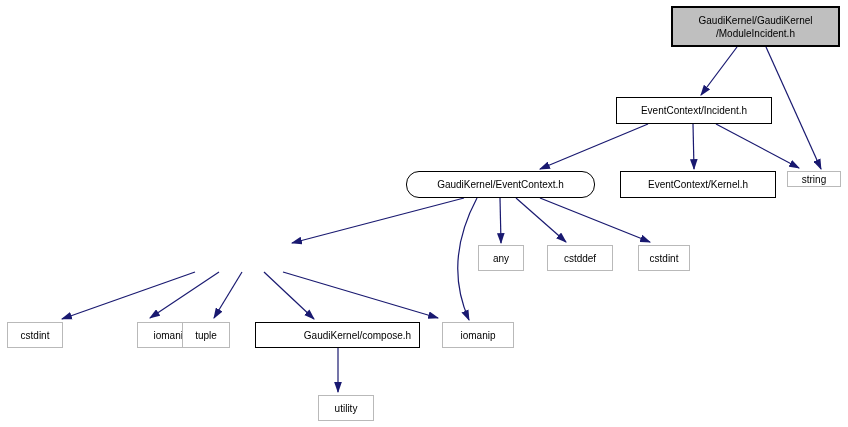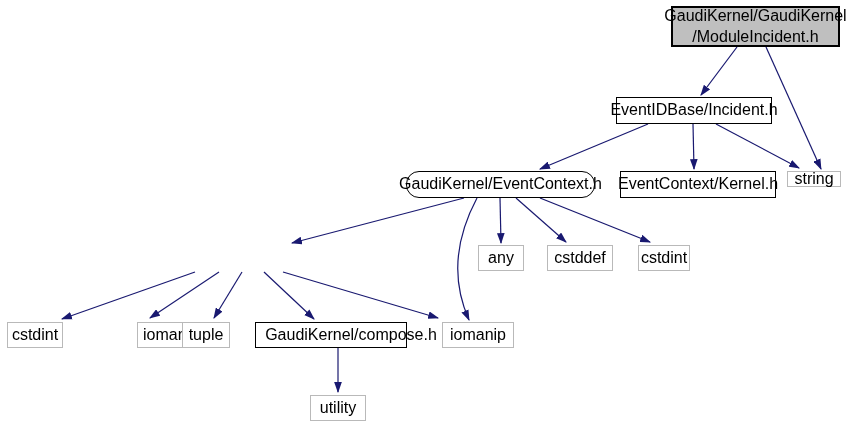--- a/index.html
+++ b/index.html
@@ -18,21 +18,21 @@
   }
   #nodes-layer{position:absolute;left:0;top:0;width:100%;height:100%;}
   .node{
     position:absolute;
     box-sizing:border-box;
     display:flex;
     align-items:center;
     justify-content:center;
     text-align:center;
     white-space:pre-line;
-    font-size:16px;
+    font-size:10px;
     line-height:1.3;
     color:var(--text,#000000);
     background:var(--fill,#ffffff);
   }
   .node.internal{border:1px solid var(--internal-border,#000000);}
   .node.external{border:1px solid var(--external-border,#b9b9b9);}
   .node.main{
     background:var(--main-fill,#bfbfbf);
     border:2px solid var(--internal-border,#000000);
   }
@@ -60,27 +60,27 @@
       <path d="M195,272 L62,319" class="edge" marker-end="url(#arrow)"></path>
       <path d="M219,272 L150,318" class="edge" marker-end="url(#arrow)"></path>
       <path d="M242,272 L214,318" class="edge" marker-end="url(#arrow)"></path>
       <path d="M264,272 L314,319" class="edge" marker-end="url(#arrow)"></path>
       <path d="M283,272 L438,318" class="edge" marker-end="url(#arrow)"></path>
       <path d="M338,348 L338,392" class="edge" marker-end="url(#arrow)"></path>
     </svg>
   <div id="nodes-layer">
       <div class="node main" style="left: 671px; top: 6px; width: 169px; height: 41px;">GaudiKernel/GaudiKernel
 /ModuleIncident.h</div>
-      <div class="node internal" style="left: 616px; top: 97px; width: 156px; height: 27px;">EventIDBase/Incident.h</div>
+      <div class="node internal" style="left: 616px; top: 97px; width: 156px; height: 27px;">EventContext/Incident.h</div>
       <div class="node internal" style="left: 406px; top: 171px; width: 189px; height: 27px; border-radius: 13px;">GaudiKernel/EventContext.h</div>
       <div class="node internal" style="left: 620px; top: 171px; width: 156px; height: 27px;">EventContext/Kernel.h</div>
       <div class="node external" style="left: 787px; top: 171px; width: 54px; height: 16px;">string</div>
       <div class="node external" style="left: 478px; top: 245px; width: 46px; height: 26px;">any</div>
       <div class="node external" style="left: 547px; top: 245px; width: 66px; height: 26px;">cstddef</div>
       <div class="node external" style="left: 638px; top: 245px; width: 52px; height: 26px;">cstdint</div>
       <div class="node external" style="left: 7px; top: 322px; width: 56px; height: 26px;">cstdint</div>
       <div class="node external" style="left: 90px; top: 322px; width: 68px; height: 26px; margin-left: 47px;">iomanip</div>
       <div class="node external" style="left: 182px; top: 322px; width: 48px; height: 26px;">tuple</div>
-      <div class="node internal" style="left: 255px; top: 322px; width: 152px; height: 26px; padding-left: 40px;">GaudiKernel/compose.h</div>
+      <div class="node internal" style="left: 255px; top: 322px; width: 165px; height: 26px; padding-left: 40px;">GaudiKernel/compose.h</div>
       <div class="node external" style="left: 442px; top: 322px; width: 72px; height: 26px;">iomanip</div>
-      <div class="node external" style="left: 310px; top: 395px; width: 56px; height: 26px;">utility</div>
+      <div class="node external" style="left: 318px; top: 395px; width: 56px; height: 26px;">utility</div>
     </div>
 </div>
 
 </body></html>

